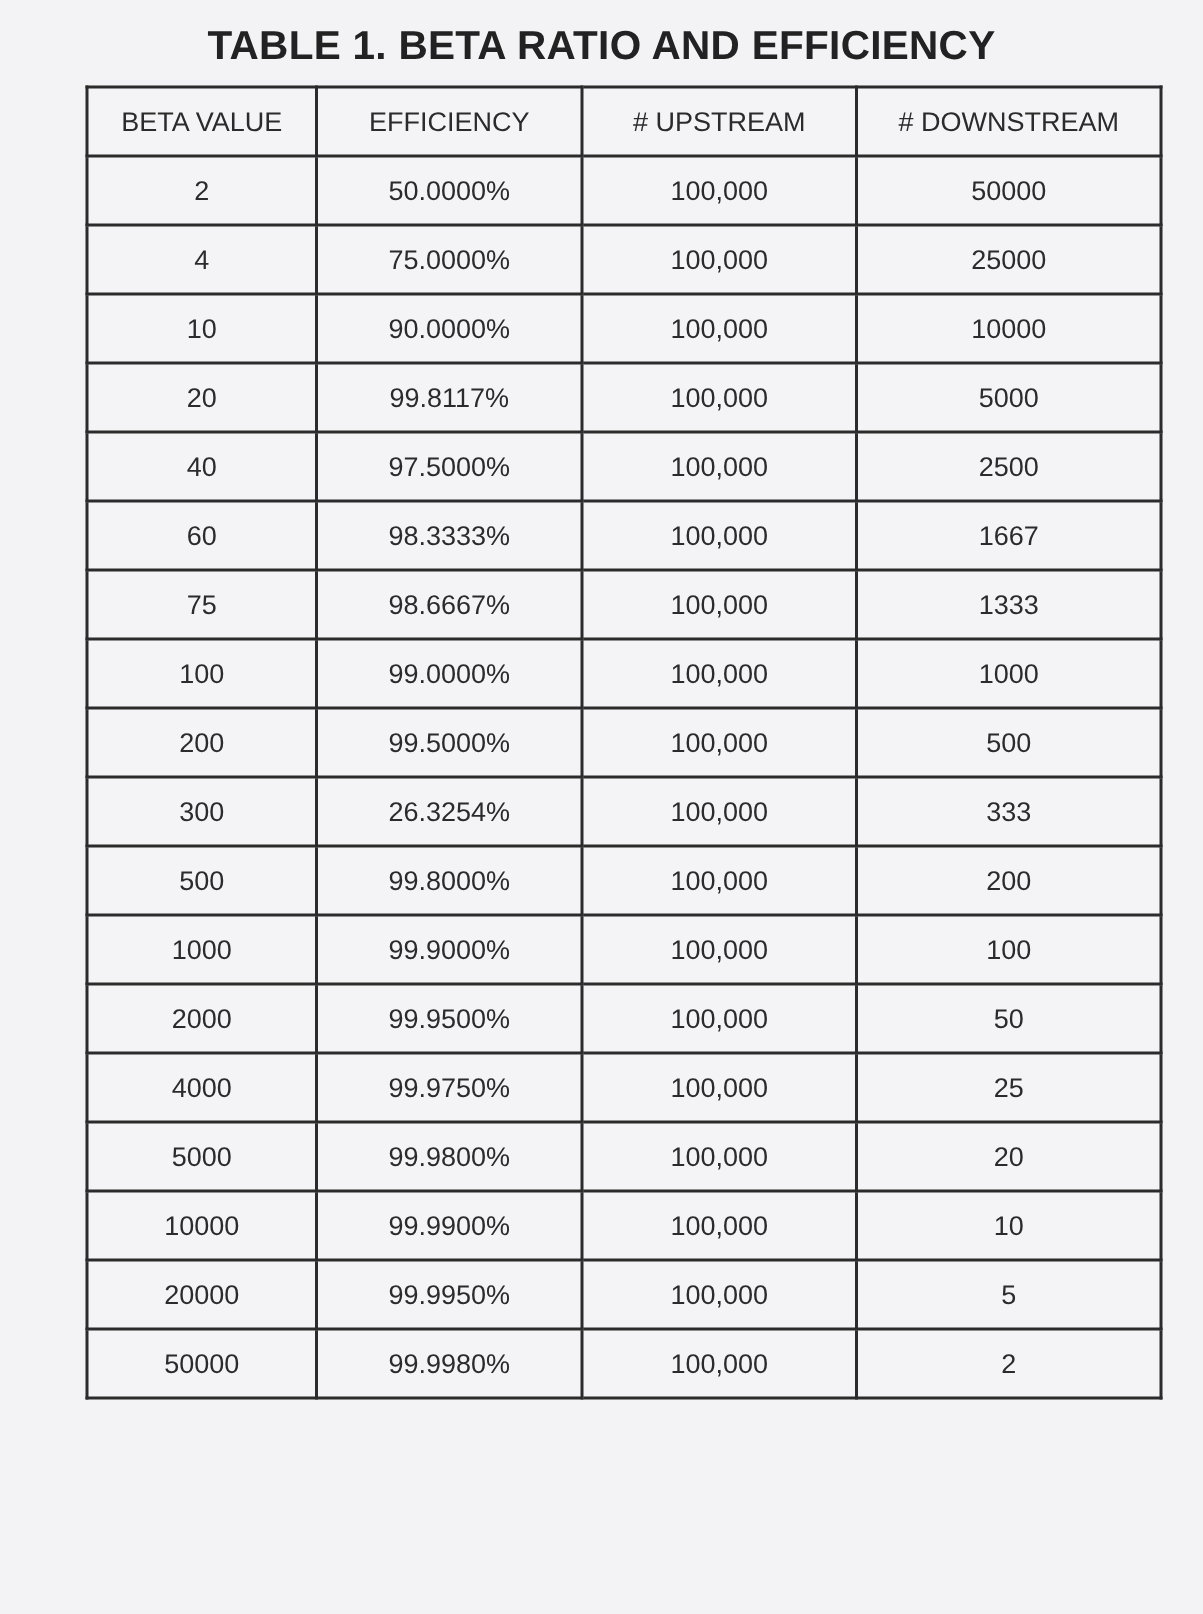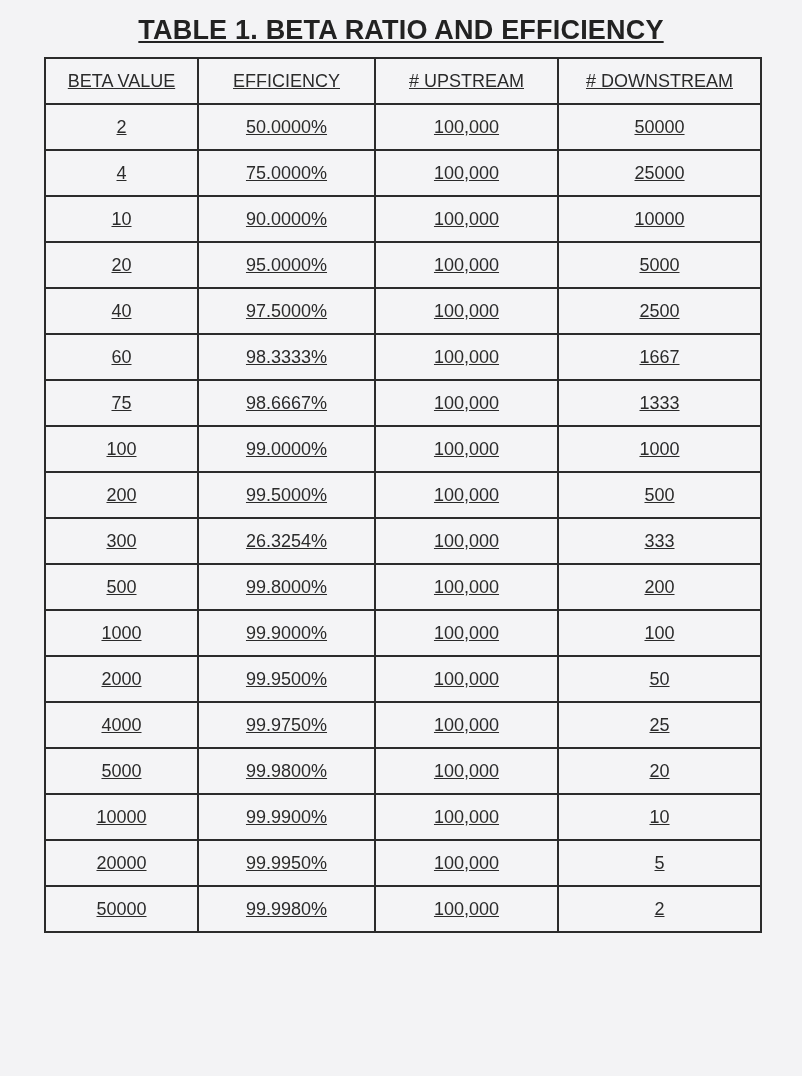--- a/index.html
+++ b/index.html
@@ -15,28 +15,26 @@
     color: #2b2b2b;
     overflow: hidden;
   }
   .page-title {
     margin: 15px 0 11px 0;
     text-align: center;
     font-size: 27px;
     font-weight: bold;
     letter-spacing: 0.2px;
     color: #222222;
-    text-decoration: underline;
   }
   table.data-table {
     border-collapse: collapse;
     table-layout: fixed;
-    margin-left: 44px;
+    margin-left: 57px;
     width: 716px;
-    text-decoration: underline;
   }
   table.data-table th,
   table.data-table td {
     border: 2px solid #2b2b2b;
     text-align: center;
     vertical-align: middle;
     height: 46px;
     padding: 0;
     font-size: 18px;
     font-weight: normal;
@@ -82,21 +80,21 @@
         <td>25000</td>
       </tr>
       <tr>
         <td>10</td>
         <td>90.0000%</td>
         <td>100,000</td>
         <td>10000</td>
       </tr>
       <tr>
         <td>20</td>
-        <td>95.0000%</td>
+        <td>99.8117%</td>
         <td>100,000</td>
         <td>5000</td>
       </tr>
       <tr>
         <td>40</td>
         <td>97.5000%</td>
         <td>100,000</td>
         <td>2500</td>
       </tr>
       <tr>

